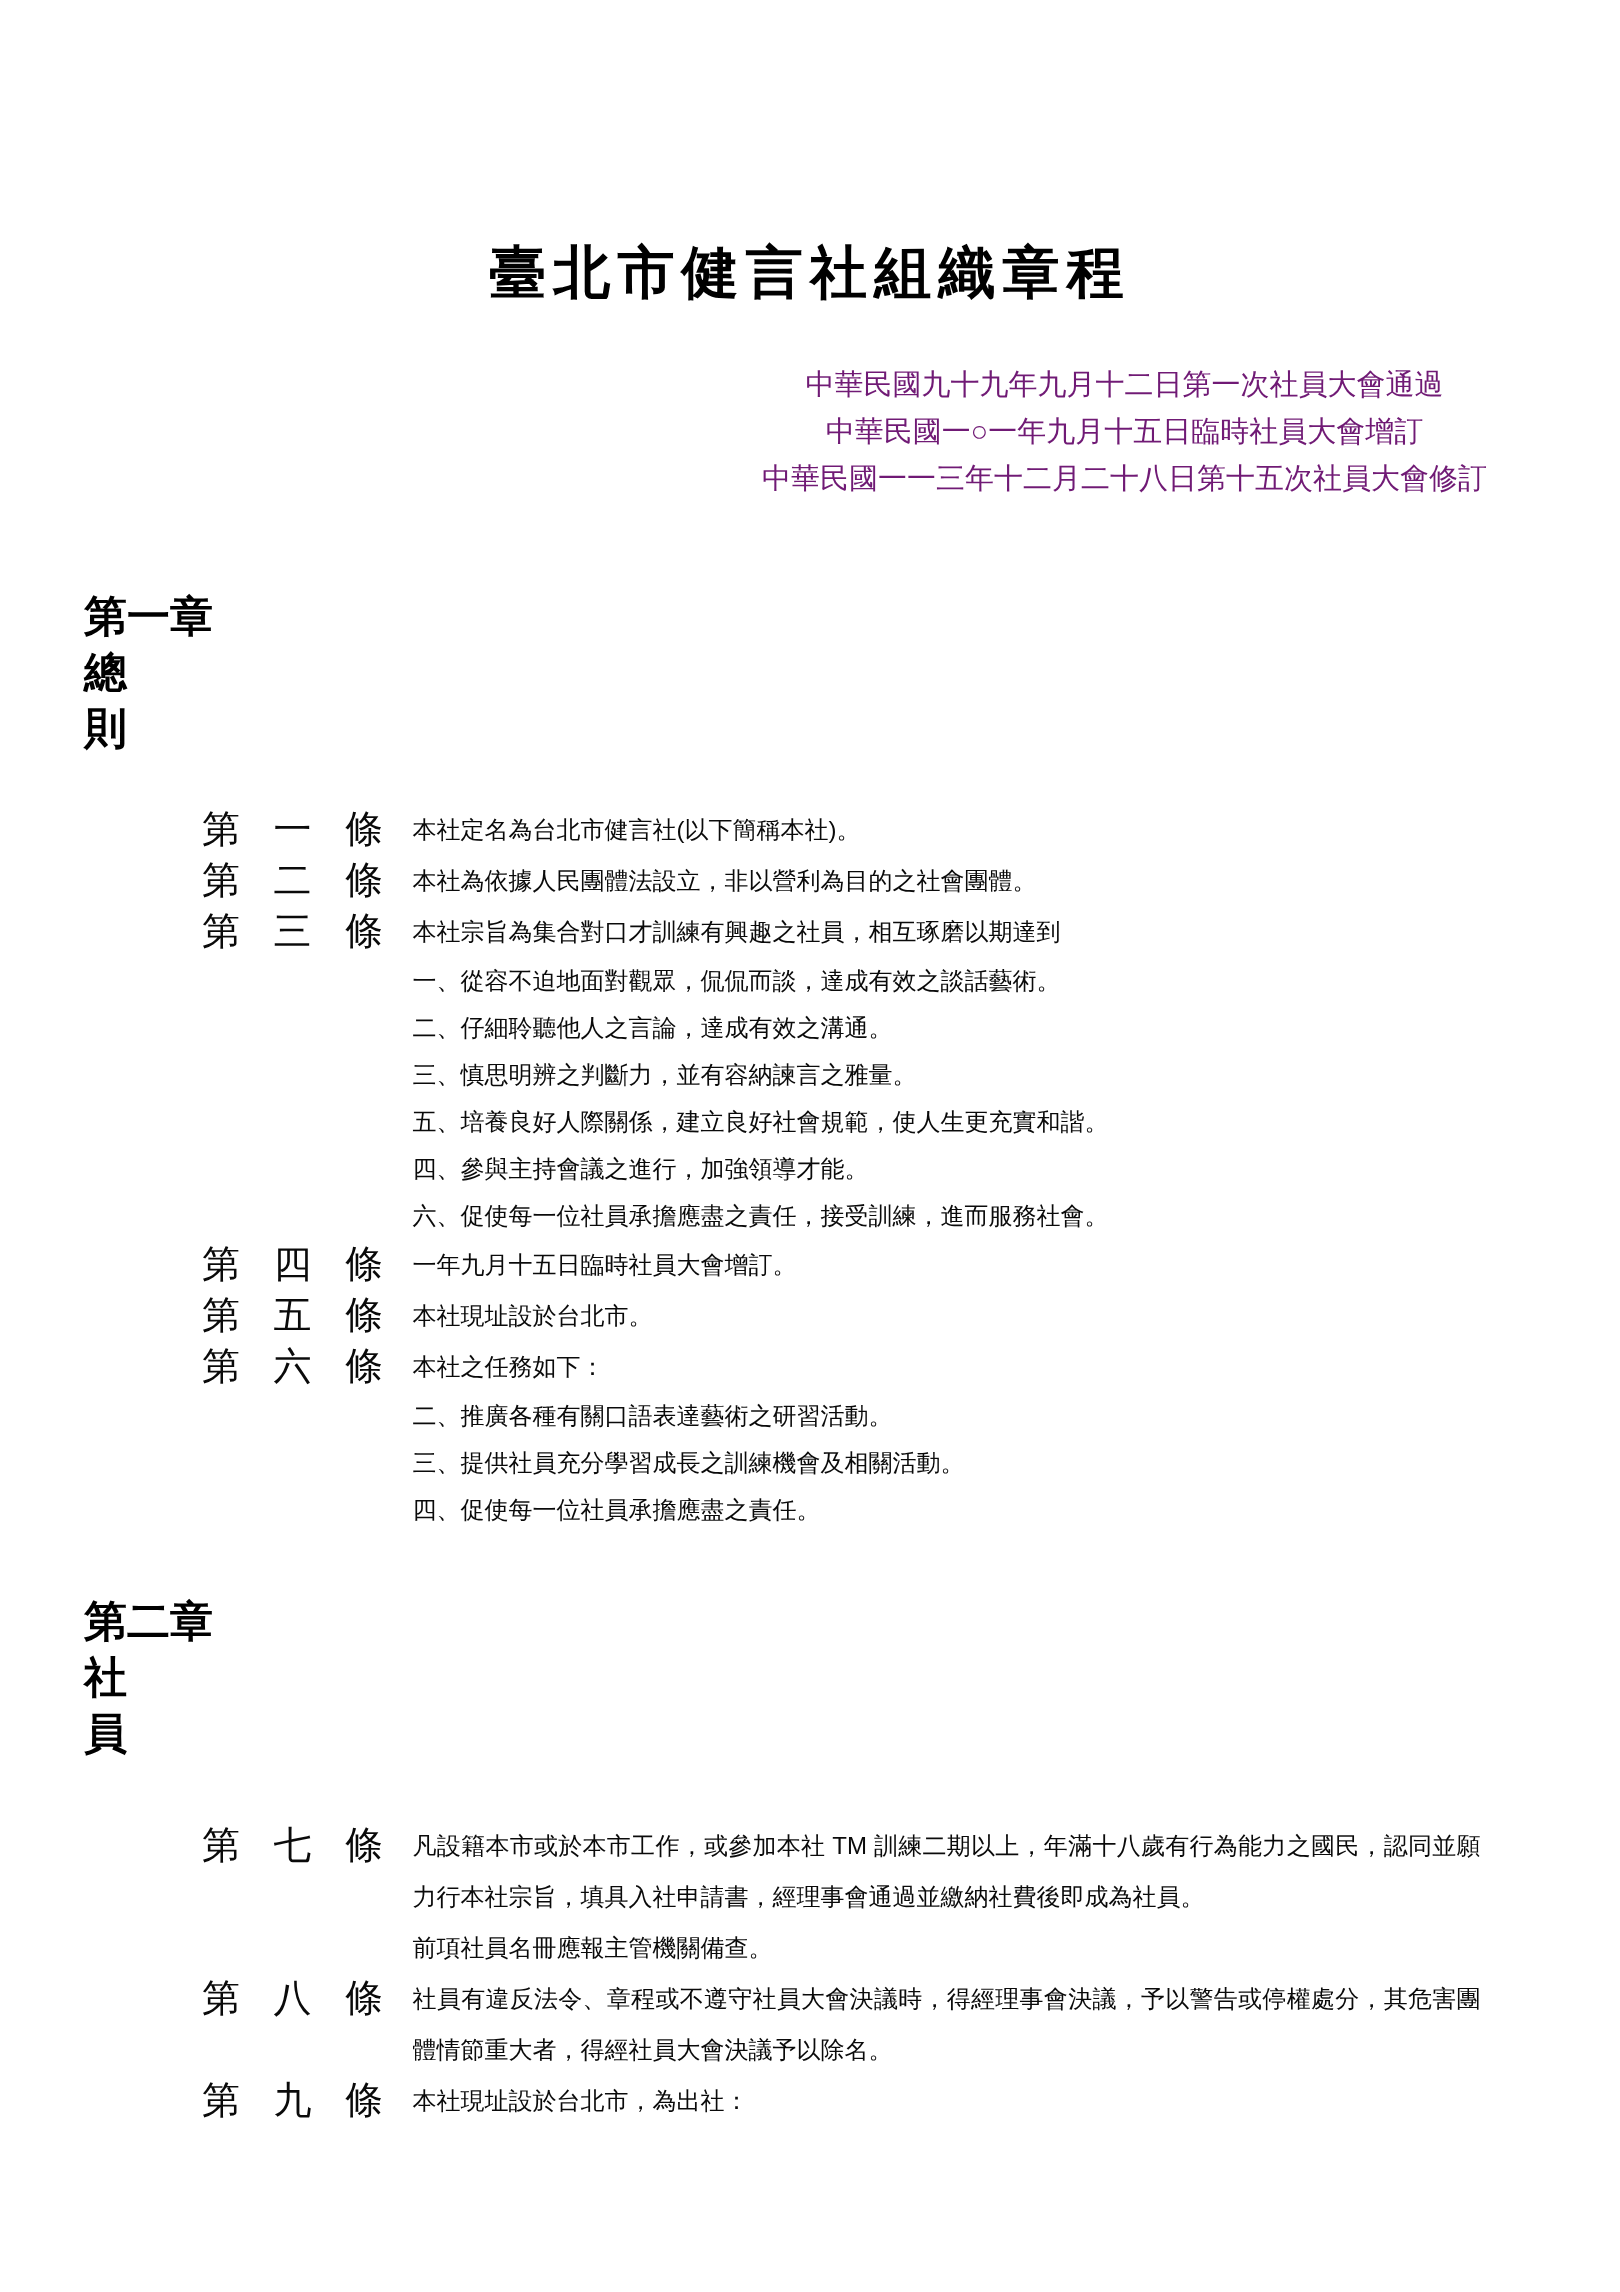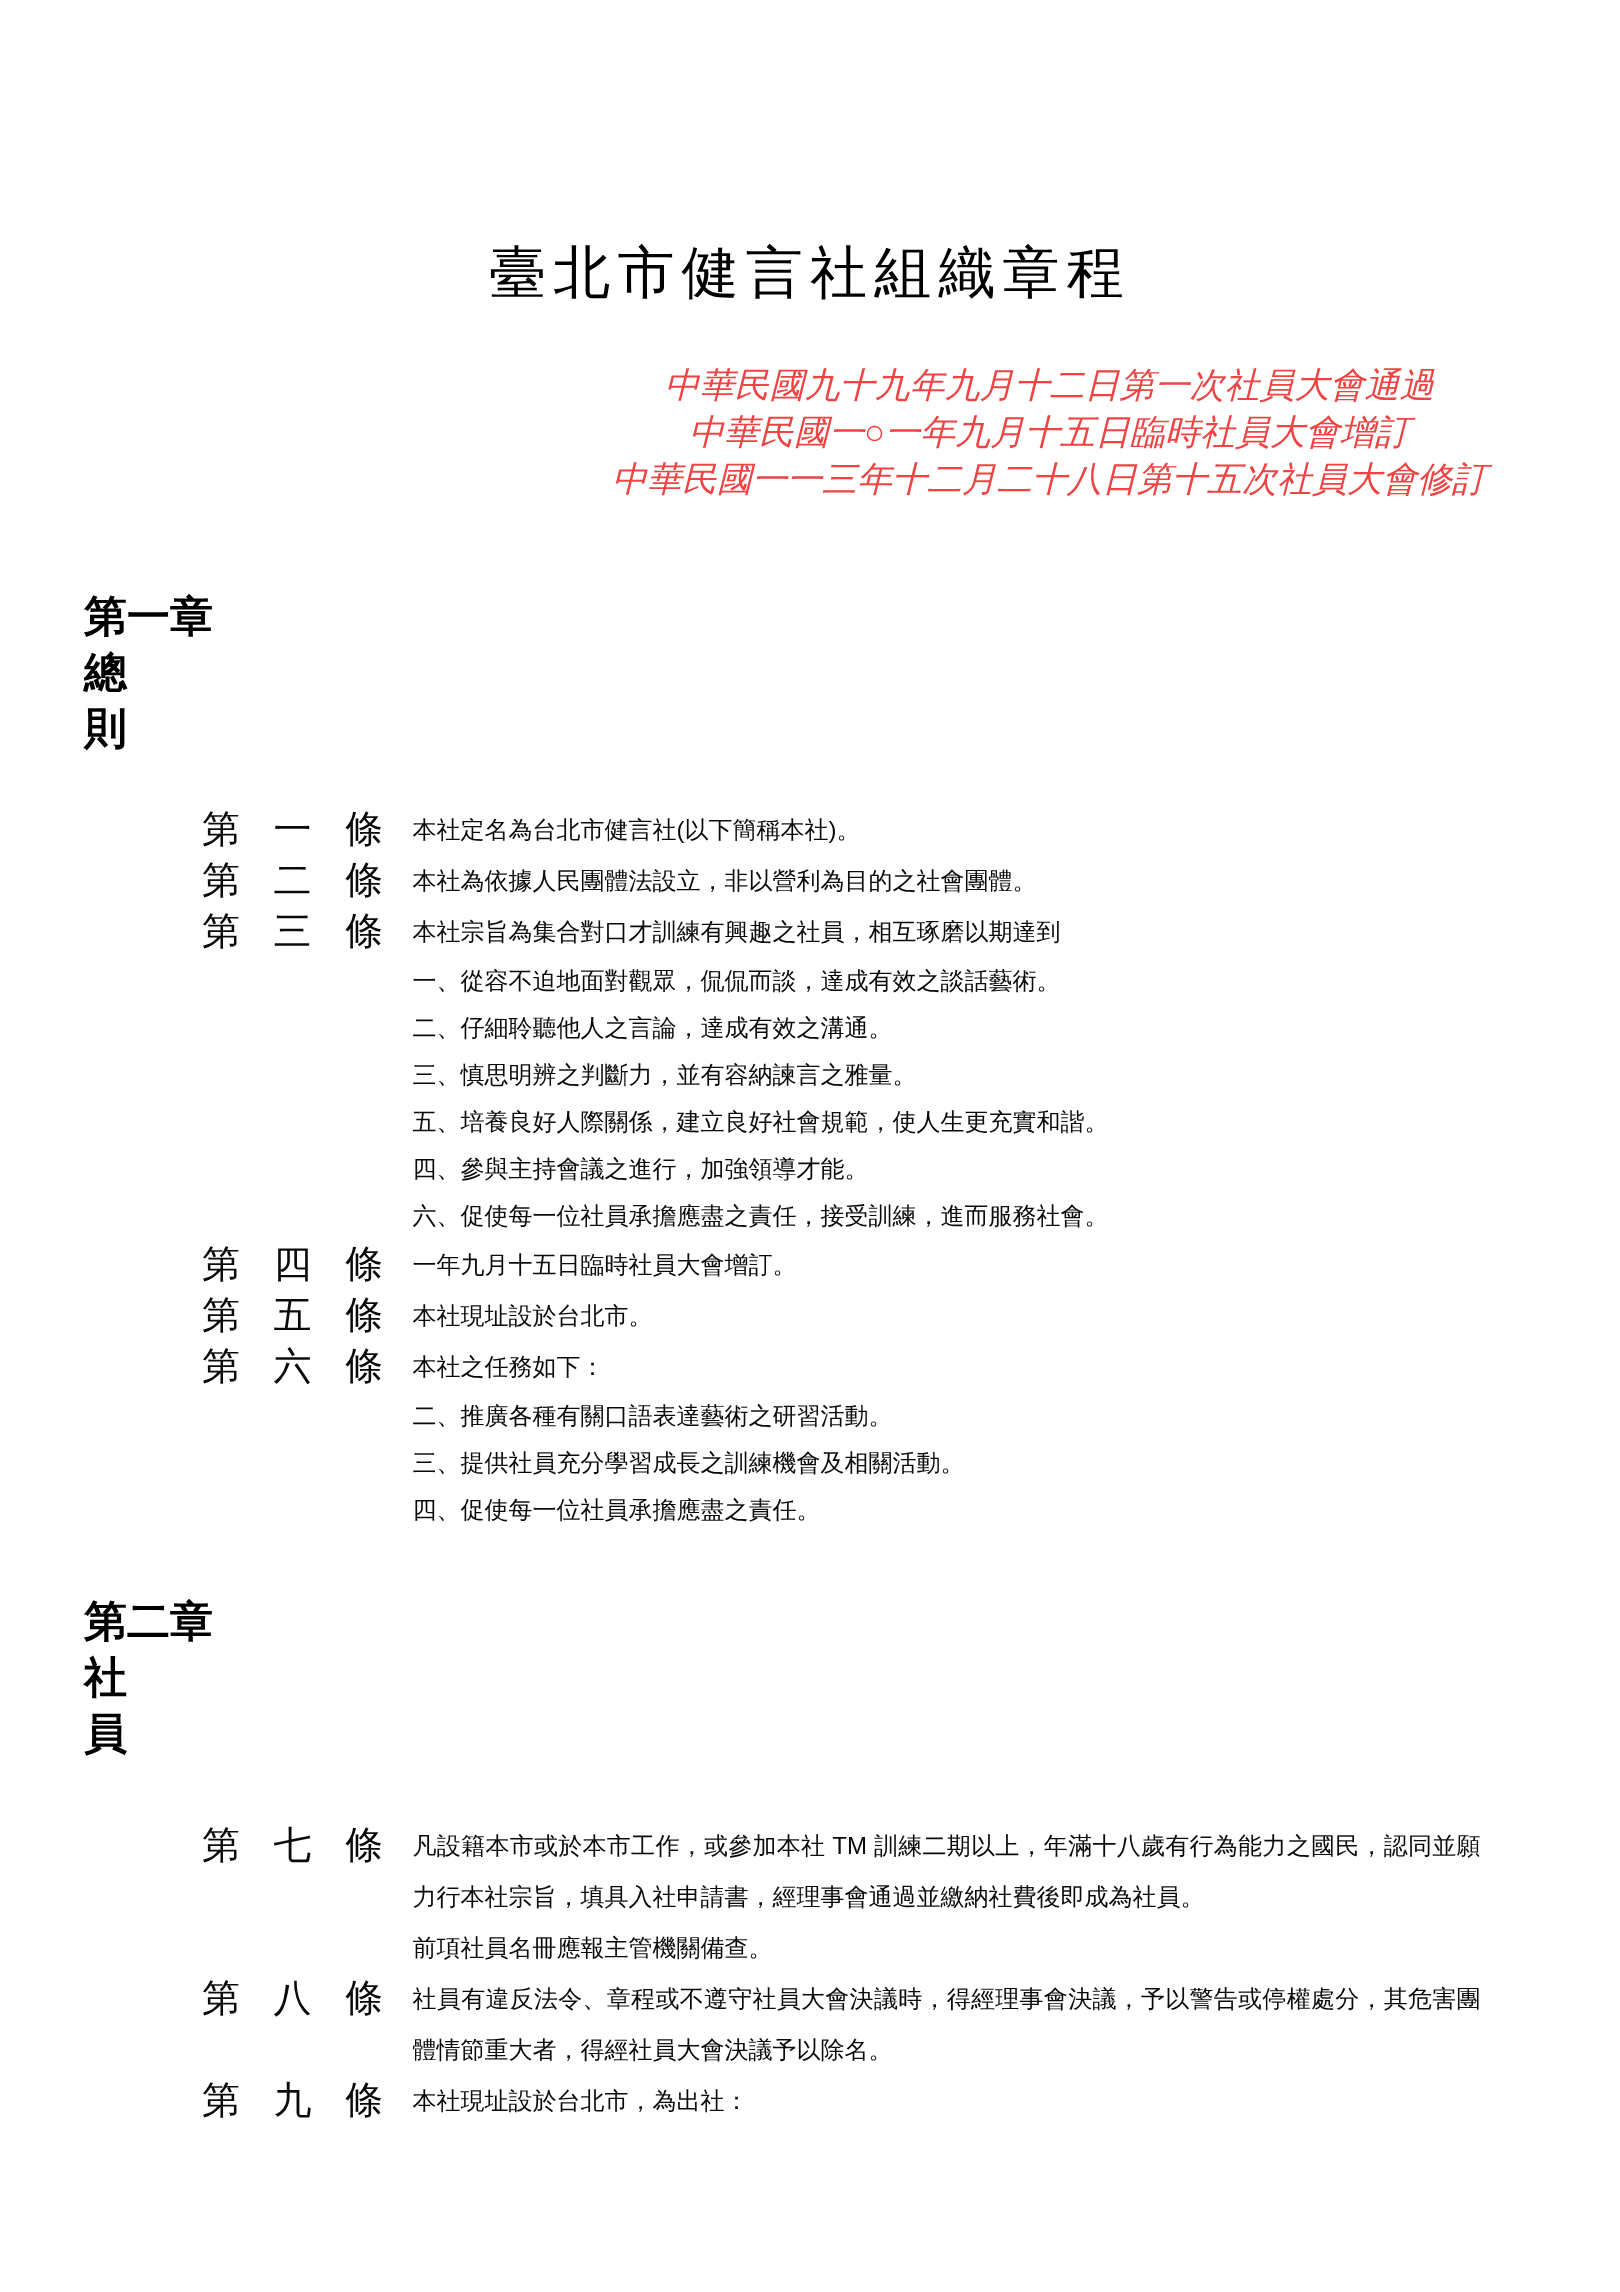--- a/index.html
+++ b/index.html
@@ -11,33 +11,32 @@
     background: #ffffff;
     color: #0a0a0a;
     font-family: "Liberation Sans", "DejaVu Sans", sans-serif;
     overflow: hidden;
   }
   .doc-title {
     margin: 0;
     padding-top: 235px;
     text-align: center;
     font-size: 57px;
-    font-weight: 400;
+    font-weight: 700;
     letter-spacing: 7.2px;
     line-height: 75px;
     color: #000000;
   }
   .revisions {
     width: max-content;
     margin: 51px 133px 0 auto;
     text-align: center;
-    font-size: 35px;
+    font-size: 29px;
     line-height: 47px;
-    color: #ef4444;
-    font-style: italic;
+    color: #701a75;
   }
   .chapter-heading {
     display: flex;
     justify-content: center;
     align-items: baseline;
     font-size: 43px;
     font-weight: 700;
     line-height: 56px;
     color: #000000;
     flex-direction: column;

